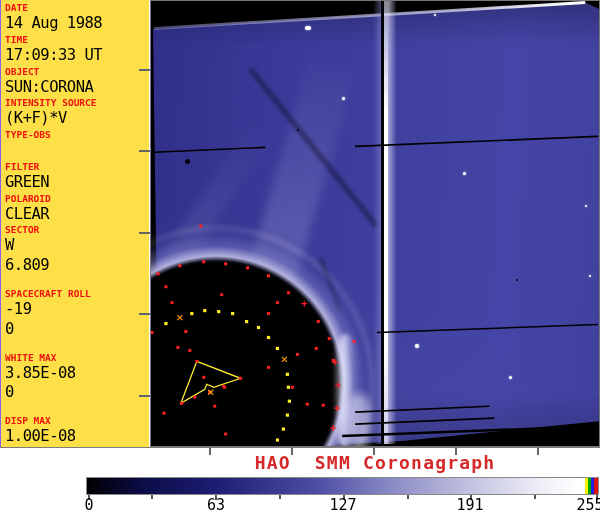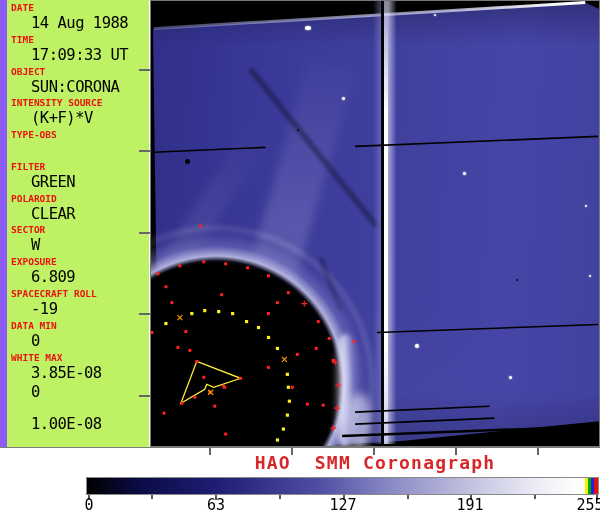--- a/index.html
+++ b/index.html
@@ -1,25 +1,25 @@
 <!DOCTYPE html>
 <html><head>
 <meta charset="utf-8">
 <style>
   html,body{margin:0;padding:0;background:#ffffff;}
   body{width:600px;height:512px;position:relative;overflow:hidden;
        font-family:"DejaVu Sans Mono", monospace;}
 
   
-  .sidebar{position:absolute;left:0;top:0;width:149px;height:447px;background:#bef264;
-           border-left:7px solid #8b5cf6;box-sizing:border-box;
+  .sidebar{position:absolute;left:0;top:0;width:149px;height:447px;background:#fde047;
+           border-left:1px solid #8b5cf6;box-sizing:border-box;
            display:flex;flex-direction:column;padding:2px 0 0 4px;}
   .field{flex:1;overflow:hidden;}
   .flabel{color:#ee1111;font-size:9.5px;font-weight:bold;line-height:12px;letter-spacing:0;white-space:pre;}
-  .fvalue{color:#000;font-size:15.5px;line-height:18px;letter-spacing:-0.5px;white-space:pre;margin-left:20px;}
+  .fvalue{color:#000;font-size:15.5px;line-height:18px;letter-spacing:-0.5px;white-space:pre;}
 
   
   .plot{position:absolute;left:150px;top:0;width:450px;height:447px;background:#000;
         overflow:hidden;border:1px solid #777;box-sizing:border-box;}
   .ccd{position:absolute;inset:0;
        clip-path:polygon(2px 28px,433px 1px,450px 9px,450px 420px,250px 440px,8px 453px);
        background:
          radial-gradient(ellipse 420px 300px at 30% 110%, rgba(95,95,175,.28), transparent 70%),
          linear-gradient(180deg, rgba(15,15,50,.35) 0%, rgba(15,15,50,0) 10%, rgba(0,0,0,0) 88%, rgba(10,10,35,.25) 100%),
          linear-gradient(93deg,#30308a 0%,#3a3a99 30%,#40409f 55%,#4545a7 78%,#41419f 100%);}
@@ -101,39 +101,38 @@
     </div>
   <div class="field">
       <div class="flabel">POLAROID</div>
       <div class="fvalue">CLEAR</div>
     </div>
   <div class="field">
       <div class="flabel">SECTOR</div>
       <div class="fvalue">W</div>
     </div>
   <div class="field">
-      <div class="flabel">EXPOSURE</div>
       <div class="fvalue">6.809</div>
     </div>
   <div class="field">
       <div class="flabel">SPACECRAFT ROLL</div>
       <div class="fvalue">-19</div>
     </div>
   <div class="field">
-      <div class="flabel">DATA MIN</div>
       <div class="fvalue">0</div>
     </div>
   <div class="field">
       <div class="flabel">WHITE MAX</div>
       <div class="fvalue">3.85E-08</div>
     </div>
   <div class="field">
       <div class="fvalue">0</div>
     </div>
   <div class="field">
+      <div class="flabel">DISP MAX</div>
       <div class="fvalue">1.00E-08</div>
     </div>
 </aside>
 
 <div class="plot">
   <div class="ccd"></div>
   <div class="topedge"></div>
   <div class="fan1"></div>
   <div class="fan2"></div>
   <div class="shadow1"></div>

